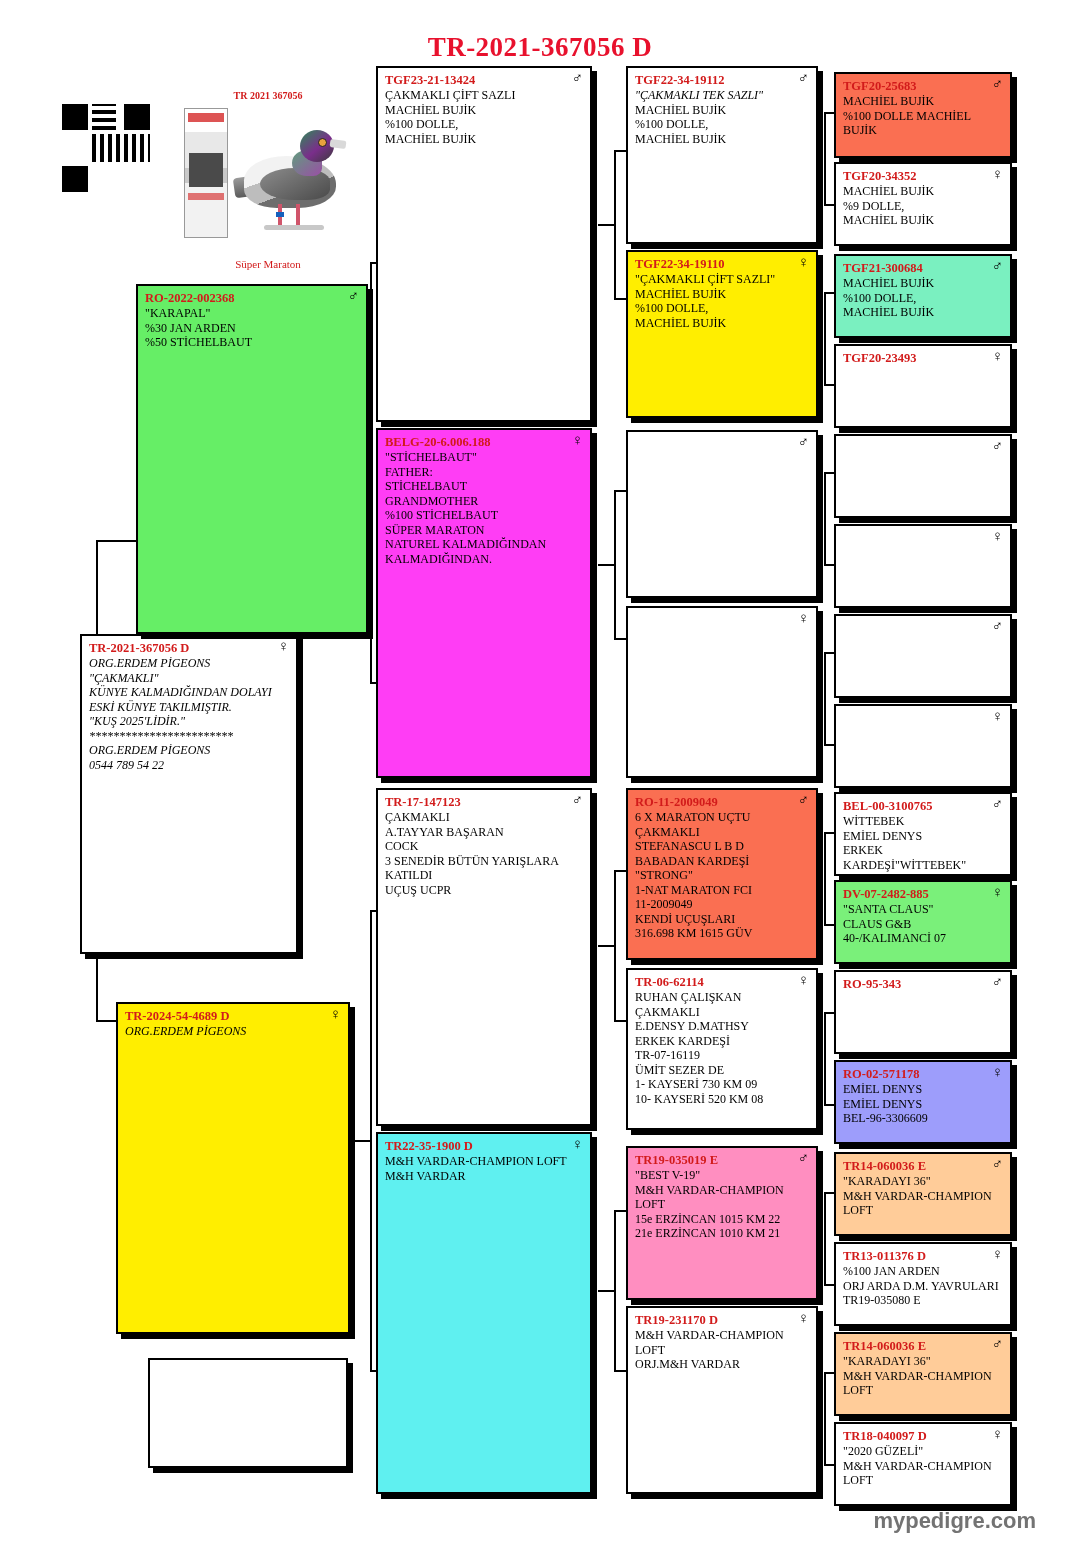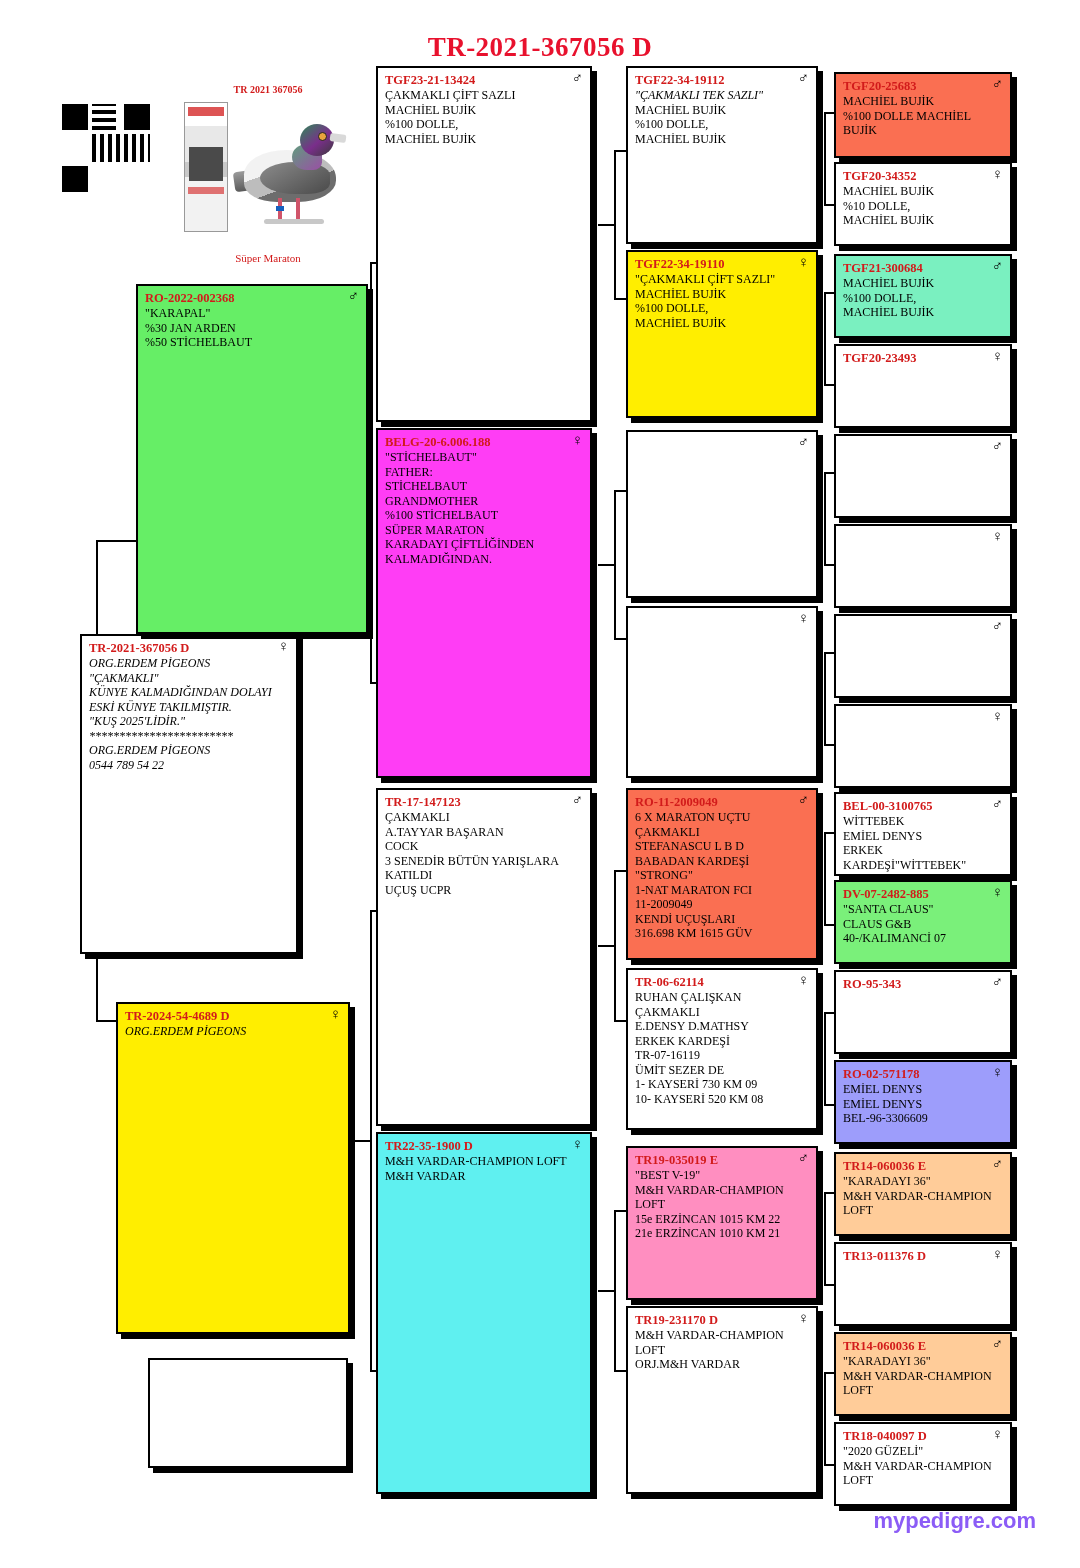--- a/index.html
+++ b/index.html
@@ -31,21 +31,21 @@
         linear-gradient(#000,#000) 62px 0/26px 26px no-repeat,
         linear-gradient(#fff,#fff) 67px 5px/16px 16px no-repeat,
         linear-gradient(#000,#000) 71px 9px/8px 8px no-repeat,
         linear-gradient(#000,#000) 0 62px/26px 26px no-repeat,
         linear-gradient(#fff,#fff) 5px 67px/16px 16px no-repeat,
         linear-gradient(#000,#000) 9px 71px/8px 8px no-repeat,
         repeating-linear-gradient(90deg,#000 0 4px,#fff 4px 8px) 30px 30px/58px 28px no-repeat,
         repeating-linear-gradient(0deg,#000 0 4px,#fff 4px 8px) 30px 0/24px 58px no-repeat,
         #fff;}
 
-  .photo{position:absolute;left:160px;top:86px;width:180px;height:152px;}
+  .photo{position:absolute;left:160px;top:92px;width:180px;height:152px;}
   .photo .label-top{position:absolute;left:0;top:-12px;width:180px;text-align:center;
         font-size:10px;font-weight:bold;color:#d21b1b;}
   .photo .label-bot{position:absolute;left:0;top:156px;width:180px;text-align:center;
         font-size:11px;color:#d21b1b;}
   .cert{position:absolute;left:6px;top:6px;width:42px;height:128px;border:1px solid #999;
         background:linear-gradient(#fff 0 18%,#e8e8e8 18% 46%,#c9c9c9 46% 58%,#f2f2f2 58% 100%);}
   .cert .c1{position:absolute;left:3px;top:4px;right:3px;height:9px;background:#d21b1b;opacity:.75;}
   .cert .c2{position:absolute;left:4px;top:44px;width:34px;height:34px;background:#4a4a4a;}
   .cert .c3{position:absolute;left:3px;top:84px;right:3px;height:7px;background:#d21b1b;opacity:.6;}
 
@@ -64,21 +64,21 @@
   .b-neck{position:absolute;left:58px;top:38px;width:30px;height:26px;border-radius:50% 40% 30% 50%;
           background:linear-gradient(140deg,#5f9e7d,#9a4fa5);}
   .b-tail{position:absolute;left:0px;top:64px;width:34px;height:20px;border-radius:4px;
           background:linear-gradient(#9b9b9b,#5a5a5a);transform:rotate(-8deg);}
   .b-leg1,.b-leg2{position:absolute;width:4px;height:22px;background:#d0546a;}
   .b-leg1{left:44px;top:92px;} .b-leg2{left:62px;top:92px;}
   .b-ring{position:absolute;left:42px;top:100px;width:8px;height:5px;background:#1560bd;}
   .b-ground{position:absolute;left:30px;top:113px;width:60px;height:5px;border-radius:3px;background:#c8c8c8;}
 
   .footer{position:absolute;right:26px;bottom:16px;font-size:22px;font-weight:bold;
-          font-family:"Liberation Sans",sans-serif;color:#8b5cf6;}
+          font-family:"Liberation Sans",sans-serif;color:#737373;}
 </style>
 </head>
 <body>
 
 <div id="page">
   <div class="sheet">
 
     <div class="title">TR-2021-367056 D</div>
 
     <div class="qr"></div>
@@ -219,21 +219,21 @@
     <div class="box" id="b-g2" style="left: 358px; top: 418px; width: 216px; height: 350px; background: rgb(255, 61, 245);">
       <span class="sex">♀</span>
       <div class="hdr">BELG-20-6.006.188</div>
       <div class="body">
           <div class="ln">"STİCHELBAUT"</div>
           <div class="ln">FATHER:</div>
           <div class="ln">STİCHELBAUT</div>
           <div class="ln">GRANDMOTHER</div>
           <div class="ln">%100 STİCHELBAUT</div>
           <div class="ln">SÜPER MARATON</div>
-          <div class="ln">KARADAYI ÇİFTLİĞİNDEN</div>
+          <div class="ln">NATUREL KALMADIĞINDAN</div>
           <div class="ln">KALMADIĞINDAN.</div>
         </div>
     </div>
 
     <div class="box" id="b-g3" style="left: 358px; top: 778px; width: 216px; height: 338px; background: rgb(255, 255, 255);">
       <span class="sex">♂</span>
       <div class="hdr">TR-17-147123</div>
       <div class="body">
           <div class="ln">ÇAKMAKLI</div>
           <div class="ln">A.TAYYAR BAŞARAN</div>
@@ -343,21 +343,21 @@
       <div class="body">
           <div class="ln">MACHİEL BUJİK</div>
           <div class="ln">%100 DOLLE MACHİEL BUJİK</div>
         </div>
     </div>
     <div class="box" id="b-ggg2" style="left: 816px; top: 152px; width: 178px; height: 84px; background: rgb(255, 255, 255);">
       <span class="sex">♀</span>
       <div class="hdr">TGF20-34352</div>
       <div class="body">
           <div class="ln">MACHİEL BUJİK</div>
-          <div class="ln">%10 DOLLE,</div>
+          <div class="ln">%9 DOLLE,</div>
           <div class="ln">MACHİEL BUJİK</div>
         </div>
     </div>
     <div class="box" id="b-ggg3" style="left: 816px; top: 244px; width: 178px; height: 84px; background: rgb(122, 240, 192);">
       <span class="sex">♂</span>
       <div class="hdr">TGF21-300684</div>
       <div class="body">
           <div class="ln">MACHİEL BUJİK</div>
           <div class="ln">%100 DOLLE,</div>
           <div class="ln">MACHİEL BUJİK</div>
@@ -423,20 +423,25 @@
       <div class="hdr">TR14-060036 E</div>
       <div class="body">
           <div class="ln">"KARADAYI 36"</div>
           <div class="ln">M&amp;H VARDAR-CHAMPION</div>
           <div class="ln">LOFT</div>
         </div>
     </div>
     <div class="box" id="b-ggg14" style="left: 816px; top: 1232px; width: 178px; height: 84px; background: rgb(255, 255, 255);">
       <span class="sex">♀</span>
       <div class="hdr">TR13-011376 D</div>
+      <div class="body">
+          <div class="ln">%100 JAN ARDEN</div>
+          <div class="ln">ORJ ARDA D.M. YAVRULARI</div>
+          <div class="ln">TR19-035080 E</div>
+        </div>
     </div>
     <div class="box" id="b-ggg15" style="left: 816px; top: 1322px; width: 178px; height: 84px; background: rgb(255, 204, 153);">
       <span class="sex">♂</span>
       <div class="hdr">TR14-060036 E</div>
       <div class="body">
           <div class="ln">"KARADAYI 36"</div>
           <div class="ln">M&amp;H VARDAR-CHAMPION</div>
           <div class="ln">LOFT</div>
         </div>
     </div>

